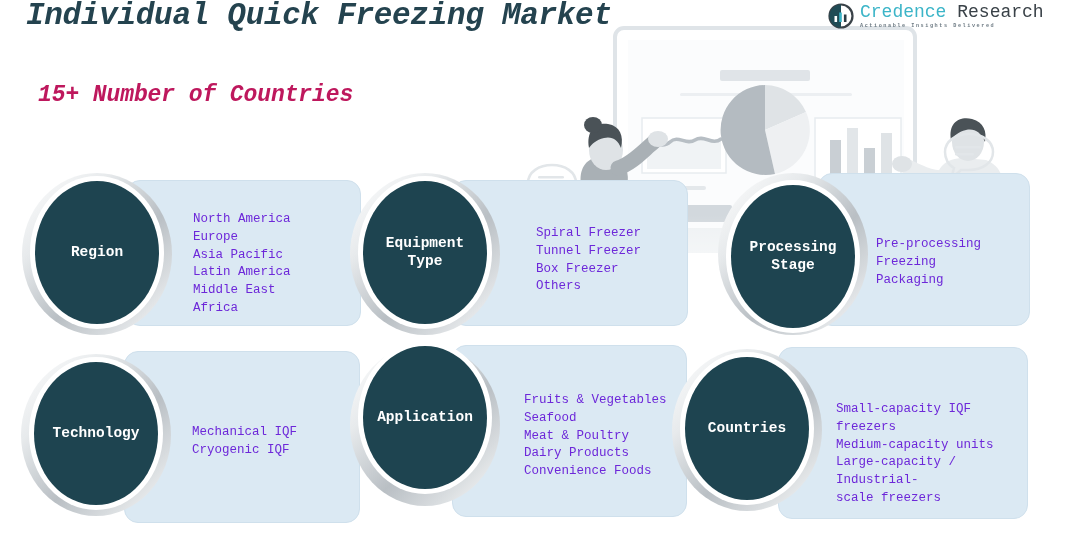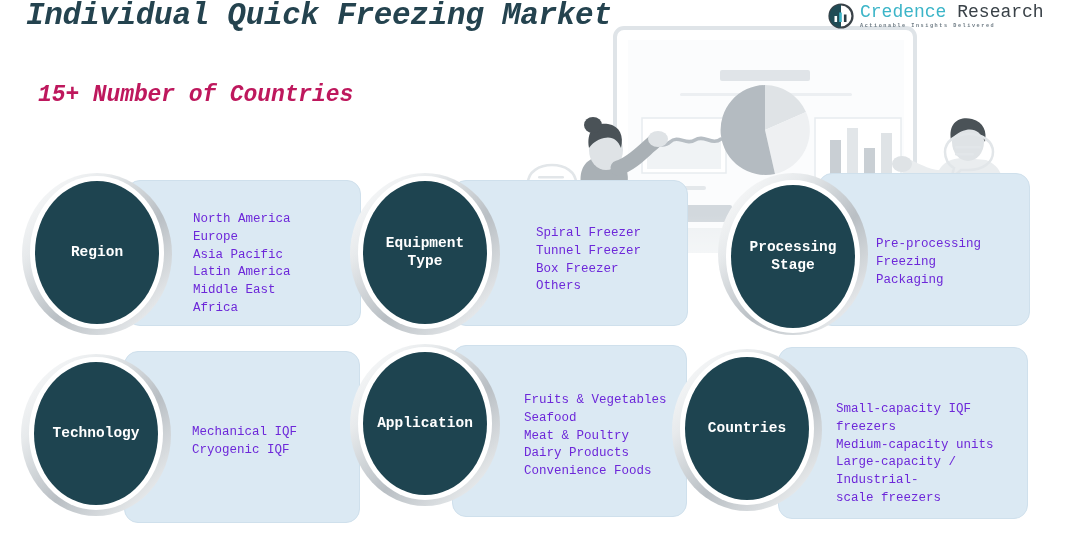--- a/index.html
+++ b/index.html
@@ -296,21 +296,21 @@
 
   <div class="card">
     <div class="panel" style="left:452px; top:345px; width:235px; height:172px;"></div>
     <div class="panel-text" style="left:524px; top:392px; width:170px;">Fruits &amp; Vegetables
 Seafood
 Meat &amp; Poultry
 Dairy Products
 Convenience Foods</div>
     <div class="orb-wrap" style="left:350px; top:344px; width:150px; height:162px;">
       <div class="orb-shadow"></div>
-      <div class="orb" style="left:13px; top:8px; width:124px; height:143px;">Application</div>
+      <div class="orb" style="left:13px; top:2px; width:124px; height:143px;">Application</div>
     </div>
   </div>
 
   <div class="card">
     <div class="panel" style="left:778px; top:347px; width:250px; height:172px;"></div>
     <div class="panel-text" style="left:836px; top:401px; width:180px;">Small-capacity IQF freezers
 Medium-capacity units
 Large-capacity / Industrial-
 scale freezers</div>
     <div class="orb-wrap" style="left:672px; top:349px; width:150px; height:162px;">

